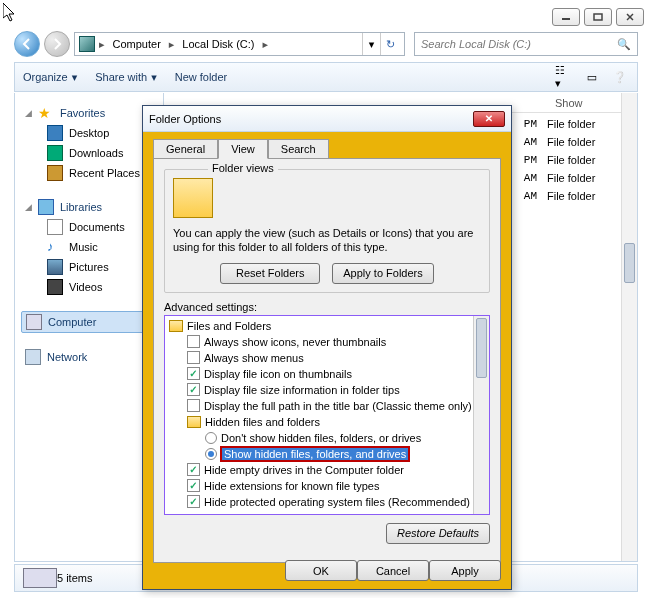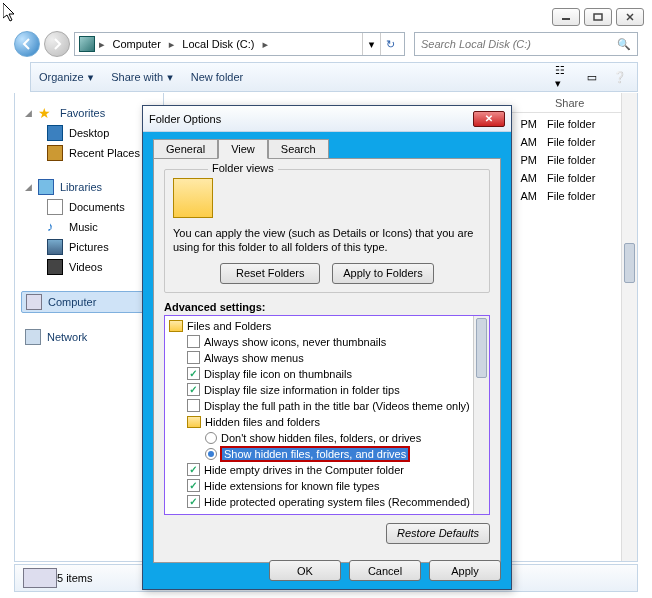--- a/index.html
+++ b/index.html
@@ -21,21 +21,21 @@
   .addr { flex: 1; height: 24px; border: 1px solid #a8b4c0; background: #fff; display: flex; align-items: center; padding: 0 4px; }
   .addr .crumb { padding: 0 6px; height: 100%; display: flex; align-items: center; color: #000; }
   .addr .sep { color: #555; padding: 0 2px; }
   .addr .dd { width: 18px; height: 100%; display:flex;align-items:center;justify-content:center; border-left:1px solid #ccc; }
   .addr .refresh { width: 20px; height: 100%; display:flex;align-items:center;justify-content:center; border-left:1px solid #ccc; color:#2a5faa; }
   .addr-icon { width:16px; height:16px; background: linear-gradient(135deg,#9cc 0%,#377 100%); border:1px solid #155; display:inline-block; margin-right:2px; }
   .search { width: 224px; height: 24px; border: 1px solid #a8b4c0; background: #fff; display: flex; align-items: center; padding: 0 6px; margin-left: 5px; color: #777; font-style: italic; justify-content: space-between; }
   .search-icon { color:#2a5faa; font-style:normal; }
   
   
-  .toolbar { position: absolute; left: 30px; top: 62px; right: 14px; height: 30px; background: linear-gradient(#f7fbff,#e6eef7); border: 1px solid #c4d5e6; display: flex; align-items: center; padding: 0 8px; gap: 18px; }
+  .toolbar { position: absolute; left: 14px; top: 62px; right: 14px; height: 30px; background: linear-gradient(#f7fbff,#e6eef7); border: 1px solid #c4d5e6; display: flex; align-items: center; padding: 0 8px; gap: 18px; }
   .tb-item { color: #16365e; display:flex; align-items:center; gap:4px; }
   .tb-right { margin-left: auto; display:flex; align-items:center; gap:10px; }
   .tb-icon { width:18px; height:18px; display:inline-flex; align-items:center; justify-content:center; }
   
   
   .navpanel { position: absolute; left: 14px; top: 93px; width: 150px; bottom: 36px; border: 1px solid #c4d5e6; border-top:none; background:#fff; padding: 10px 6px; }
   .navgroup { margin-bottom: 14px; }
   .navhdr { display:flex; align-items:center; gap:6px; color:#163d6b; font-weight:normal; padding: 2px 4px; }
   .navhdr .tri { color:#888; font-size:9px;}
   .navitem { display:flex; align-items:center; gap:6px; padding: 2px 4px 2px 26px; color:#000; }
@@ -53,61 +53,61 @@
   .ico-net { background:#cde; border:1px solid #789;}
   
   
   .content { position: absolute; left: 164px; top: 93px; right: 14px; bottom: 36px; border: 1px solid #c4d5e6; border-top:none; border-left:none; background:#fff; }
   .list-hdr { display:flex; border-bottom:1px solid #e0e0e0; height:20px; align-items:center; }
   .list-hdr > div { padding: 0 8px; color:#555; }
   .col-type { margin-left: auto; width: 90px; }
   .rows { padding-top:2px; }
   .row { display:flex; height:18px; align-items:center; color:#000; }
   .row .c1 { width: 340px; padding-left: 26px; }
-  .row .c2 { flex:1; text-align:right; padding-right:10px; color:#000;}
+  .row .c2 { flex:1; text-align:right; padding-right:10px; color:#000;font-family:Liberation Mono, monospace;}
   .row .c3 { width: 90px; }
   
   
   .status { position:absolute; left:14px; right:14px; bottom:6px; height:28px; border:1px solid #c4d5e6; background:linear-gradient(#fbfcfd,#eaf1f9); display:flex; align-items:center; padding:0 8px; }
   .status .drv { width:34px; height:20px; background:#dde; border:1px solid #778;}
   
   
-  .modal { position:absolute; left:142px; top:105px; width:370px; height:485px; background:#0ea5e9; border:1px solid #344b6e; box-shadow: 2px 2px 8px rgba(0,0,0,0.25);}
+  .modal { position:absolute; left:142px; top:105px; width:370px; height:485px; background:#eab308; border:1px solid #344b6e; box-shadow: 2px 2px 8px rgba(0,0,0,0.25);}
   .modal-title { height:26px; background:linear-gradient(#fdfefe,#e6eef7); border-bottom:1px solid #c4d5e6; display:flex;align-items:center; padding:0 6px; color:#000;}
   .modal-close { margin-left:auto; width:32px; height:16px; background:linear-gradient(#e88,#c22); border:1px solid #611; border-radius:2px; color:#fff; display:flex;align-items:center;justify-content:center; font-weight:bold; font-size:10px;}
   .tabs { display:flex; padding: 6px 10px 0 10px; gap:0; }
   .tab { padding: 3px 12px; border:1px solid #999; background:#ececec; position:relative; top:1px; border-bottom:none; }
   .tab.selected { background:#f0f0f0; z-index:2; border-bottom:1px solid #f0f0f0;}
   .tabpanel { margin: 0 10px 6px 10px; border:1px solid #999; background:#f0f0f0; padding:10px 10px 6px 10px; height: 405px; position:relative; }
   
   .group { border:1px solid #c8c8c8; border-radius:2px; padding:8px; position:relative; margin-bottom:8px; }
   .group legend { position:absolute; top:-8px; left:8px; background:#f0f0f0; padding:0 4px;margin-left:35px; }
   .fv { display:flex; gap:8px;flex-direction:column; }
   .fv-icon { width:40px; height:40px; background:linear-gradient(#ffe9a6,#fccd49); border:1px solid #b18700; }
   .fv-text { flex:1; color:#000; line-height:1.3;}
   .btnrow { display:flex; gap:12px; justify-content:center; margin-top:8px;}
   .wbtn { min-width:100px; height:21px; border:1px solid #707070; background:linear-gradient(#f4f4f4,#dedede); border-radius:3px; display:flex;align-items:center;justify-content:center; padding:0 10px;}
   
-  .advlbl { margin: 4px 0 2px 0; font-weight: bold; }
+  .advlbl { margin: 4px 0 2px 0; }
   .tree { border:1px solid #8b5cf6; background:#fff; height:200px; overflow:hidden; position:relative; }
   .tree-inner { padding:2px; }
   .tnode { display:flex; align-items:center; gap:4px; height:16px; padding-left: 2px;}
   .tnode.l1 { padding-left: 2px; }
   .tnode.l2 { padding-left: 20px; }
   .tnode.l3 { padding-left: 38px; }
   .cb { width:13px; height:13px; border:1px solid #888; background:#fff; display:inline-flex; align-items:center; justify-content:center; color:#2a6; font-size:10px; font-weight:bold; line-height:1;}
   .rb { width:12px; height:12px; border:1px solid #888; border-radius:50%; background:#fff; display:inline-flex; align-items:center; justify-content:center;}
   .rb.sel::after{content:"";width:6px;height:6px;border-radius:50%;background:#3a7fd5;}
   .folder-ico { width:14px; height:12px; background:linear-gradient(#ffe9a6,#fccd49); border:1px solid #b18700; }
   .highlighted { background:#3a7fd5; color:#fff; border:1px solid #b00; outline:1px solid #b00; padding:0 2px;}
   .tree-scroll { position:absolute; right:0; top:0; bottom:0; width:16px; background:#f0f0f0; border-left:1px solid #ccc;}
   .tree-scroll .thumb{position:absolute; left:2px; right:2px; top:2px; height:60px; background:#cdd6e1; border:1px solid #9aa9bc; border-radius:2px;}
   
   .restore-row { display:flex; justify-content:flex-end; margin-top:8px;font-style:italic;}
-  .modal-btns { position:absolute; right:10px; bottom:8px; display:flex; gap:8px; }
+  .modal-btns { position:absolute; right:10px; bottom:8px; display:flex; }
   .modal-btns .wbtn { min-width:72px; }
   
   .main-scroll { position:absolute; right:0; top:0; bottom:0; width:16px; background:#f3f3f3; border-left:1px solid #ddd;}
   .main-scroll .thumb{position:absolute; left:2px; right:2px; top:150px; height:40px; background:#cdd6e1; border:1px solid #9aa9bc; border-radius:2px;}
 </style>
 </head>
 <body>
 
 <svg class="cursor" width="14" height="20" viewBox="0 0 14 20">
     <path d="M0 0 L0 15 L4 12 L7 18 L9 17 L6 11 L11 11 Z" fill="#fff" stroke="#000" stroke-width="1"></path>
@@ -176,20 +176,24 @@
     <div class="navhdr">
         <span class="tri">◢</span>
         <span class="ico ico-star">★</span>
         <span>Favorites</span>
       </div>
     <div class="navitem">
         <span class="ico ico-desktop"></span>
         <span>Desktop</span>
       </div>
     <div class="navitem">
+        <span class="ico ico-dl"></span>
+        <span>Downloads</span>
+      </div>
+    <div class="navitem">
         <span class="ico ico-recent"></span>
         <span>Recent Places</span>
       </div>
   </div>
   <div class="navgroup">
     <div class="navhdr">
         <span class="tri">◢</span>
         <span class="ico ico-lib"></span>
         <span>Libraries</span>
       </div>
@@ -219,21 +223,21 @@
   <div class="navgroup">
     <div class="navhdr">
         <span class="ico ico-net"></span>
         <span>Network</span>
       </div>
   </div>
 </div>
 
 <div class="content">
   <div class="list-hdr">
-    <div class="col-type">Share</div>
+    <div class="col-type">Show</div>
   </div>
   <div class="rows">
     <div class="row">
         <span class="c1"></span>
         <span class="c2">PM</span>
         <span class="c3">File folder</span>
       </div>
     <div class="row">
         <span class="c1"></span>
         <span class="c2">AM</span>
@@ -305,21 +309,21 @@
         <div class="tnode l2">
             <span class="cb">✓</span>
             <span>Display file icon on thumbnails</span>
           </div>
         <div class="tnode l2">
             <span class="cb">✓</span>
             <span>Display file size information in folder tips</span>
           </div>
         <div class="tnode l2">
             <span class="cb"></span>
-            <span>Display the full path in the title bar (Videos theme only)</span>
+            <span>Display the full path in the title bar (Classic theme only)</span>
           </div>
         <div class="tnode l2">
             <span class="folder-ico"></span>
             <span>Hidden files and folders</span>
           </div>
         <div class="tnode l3">
             <span class="rb"></span>
             <span>Don't show hidden files, folders, or drives</span>
           </div>
         <div class="tnode l3">

